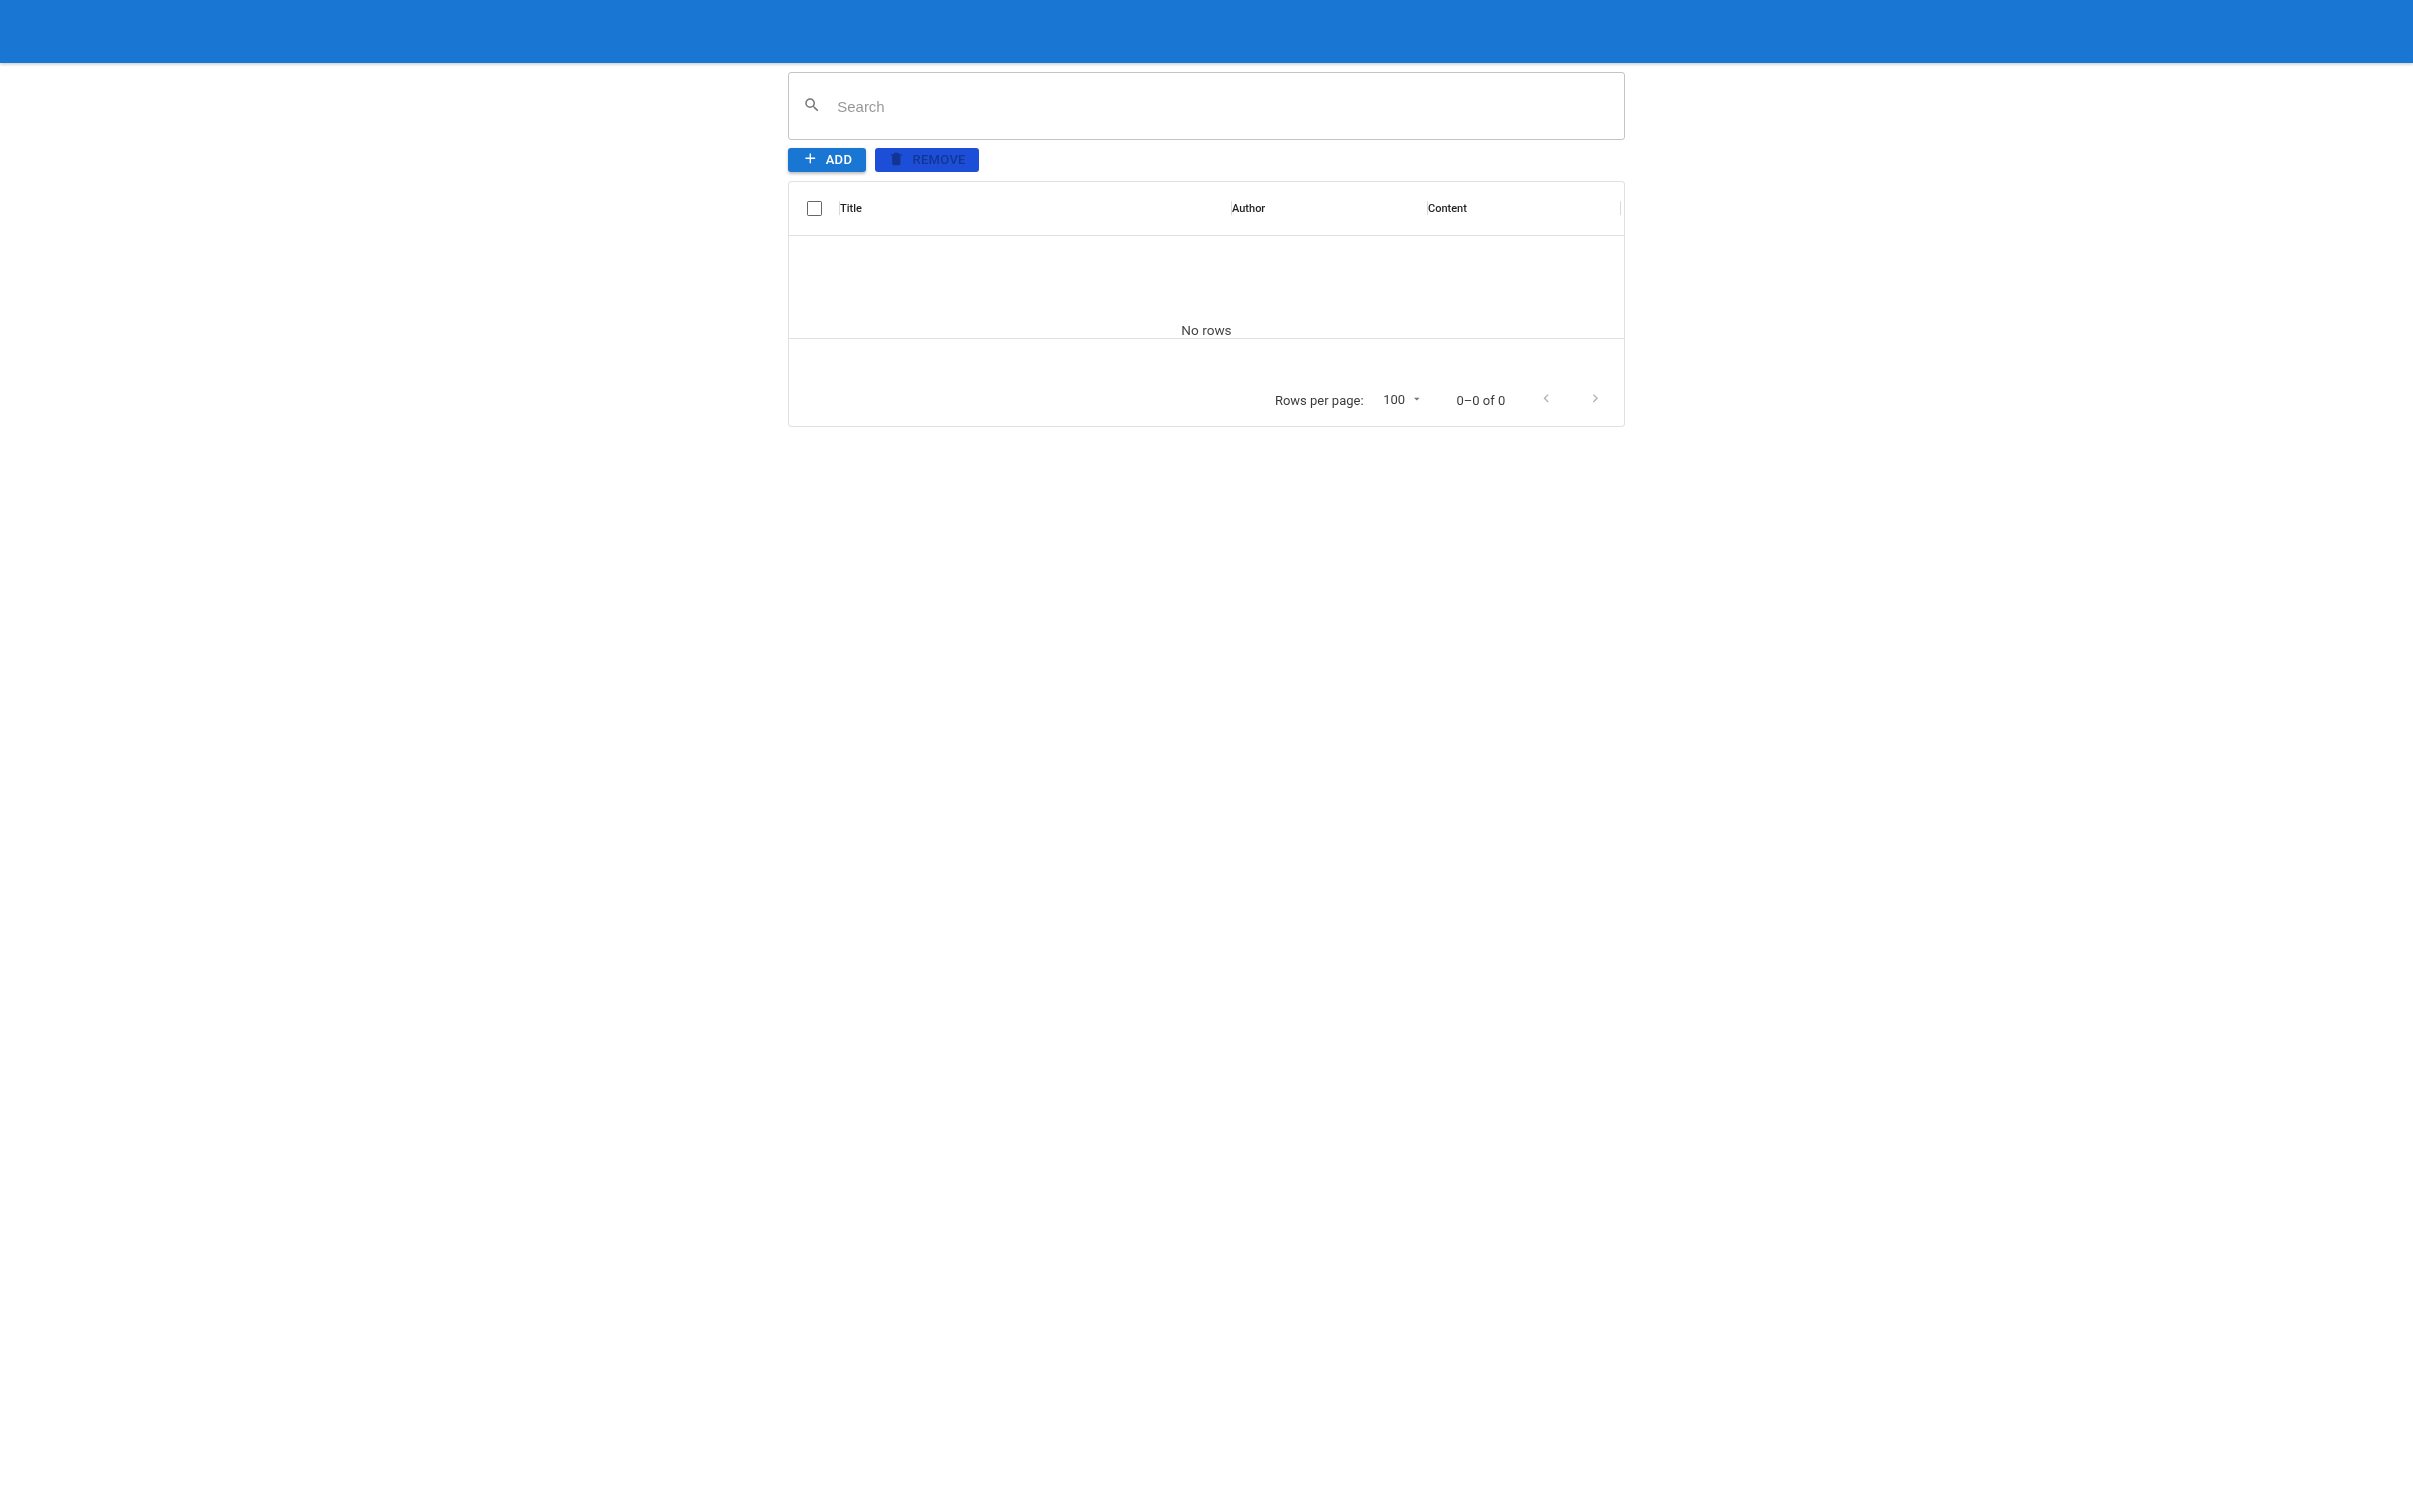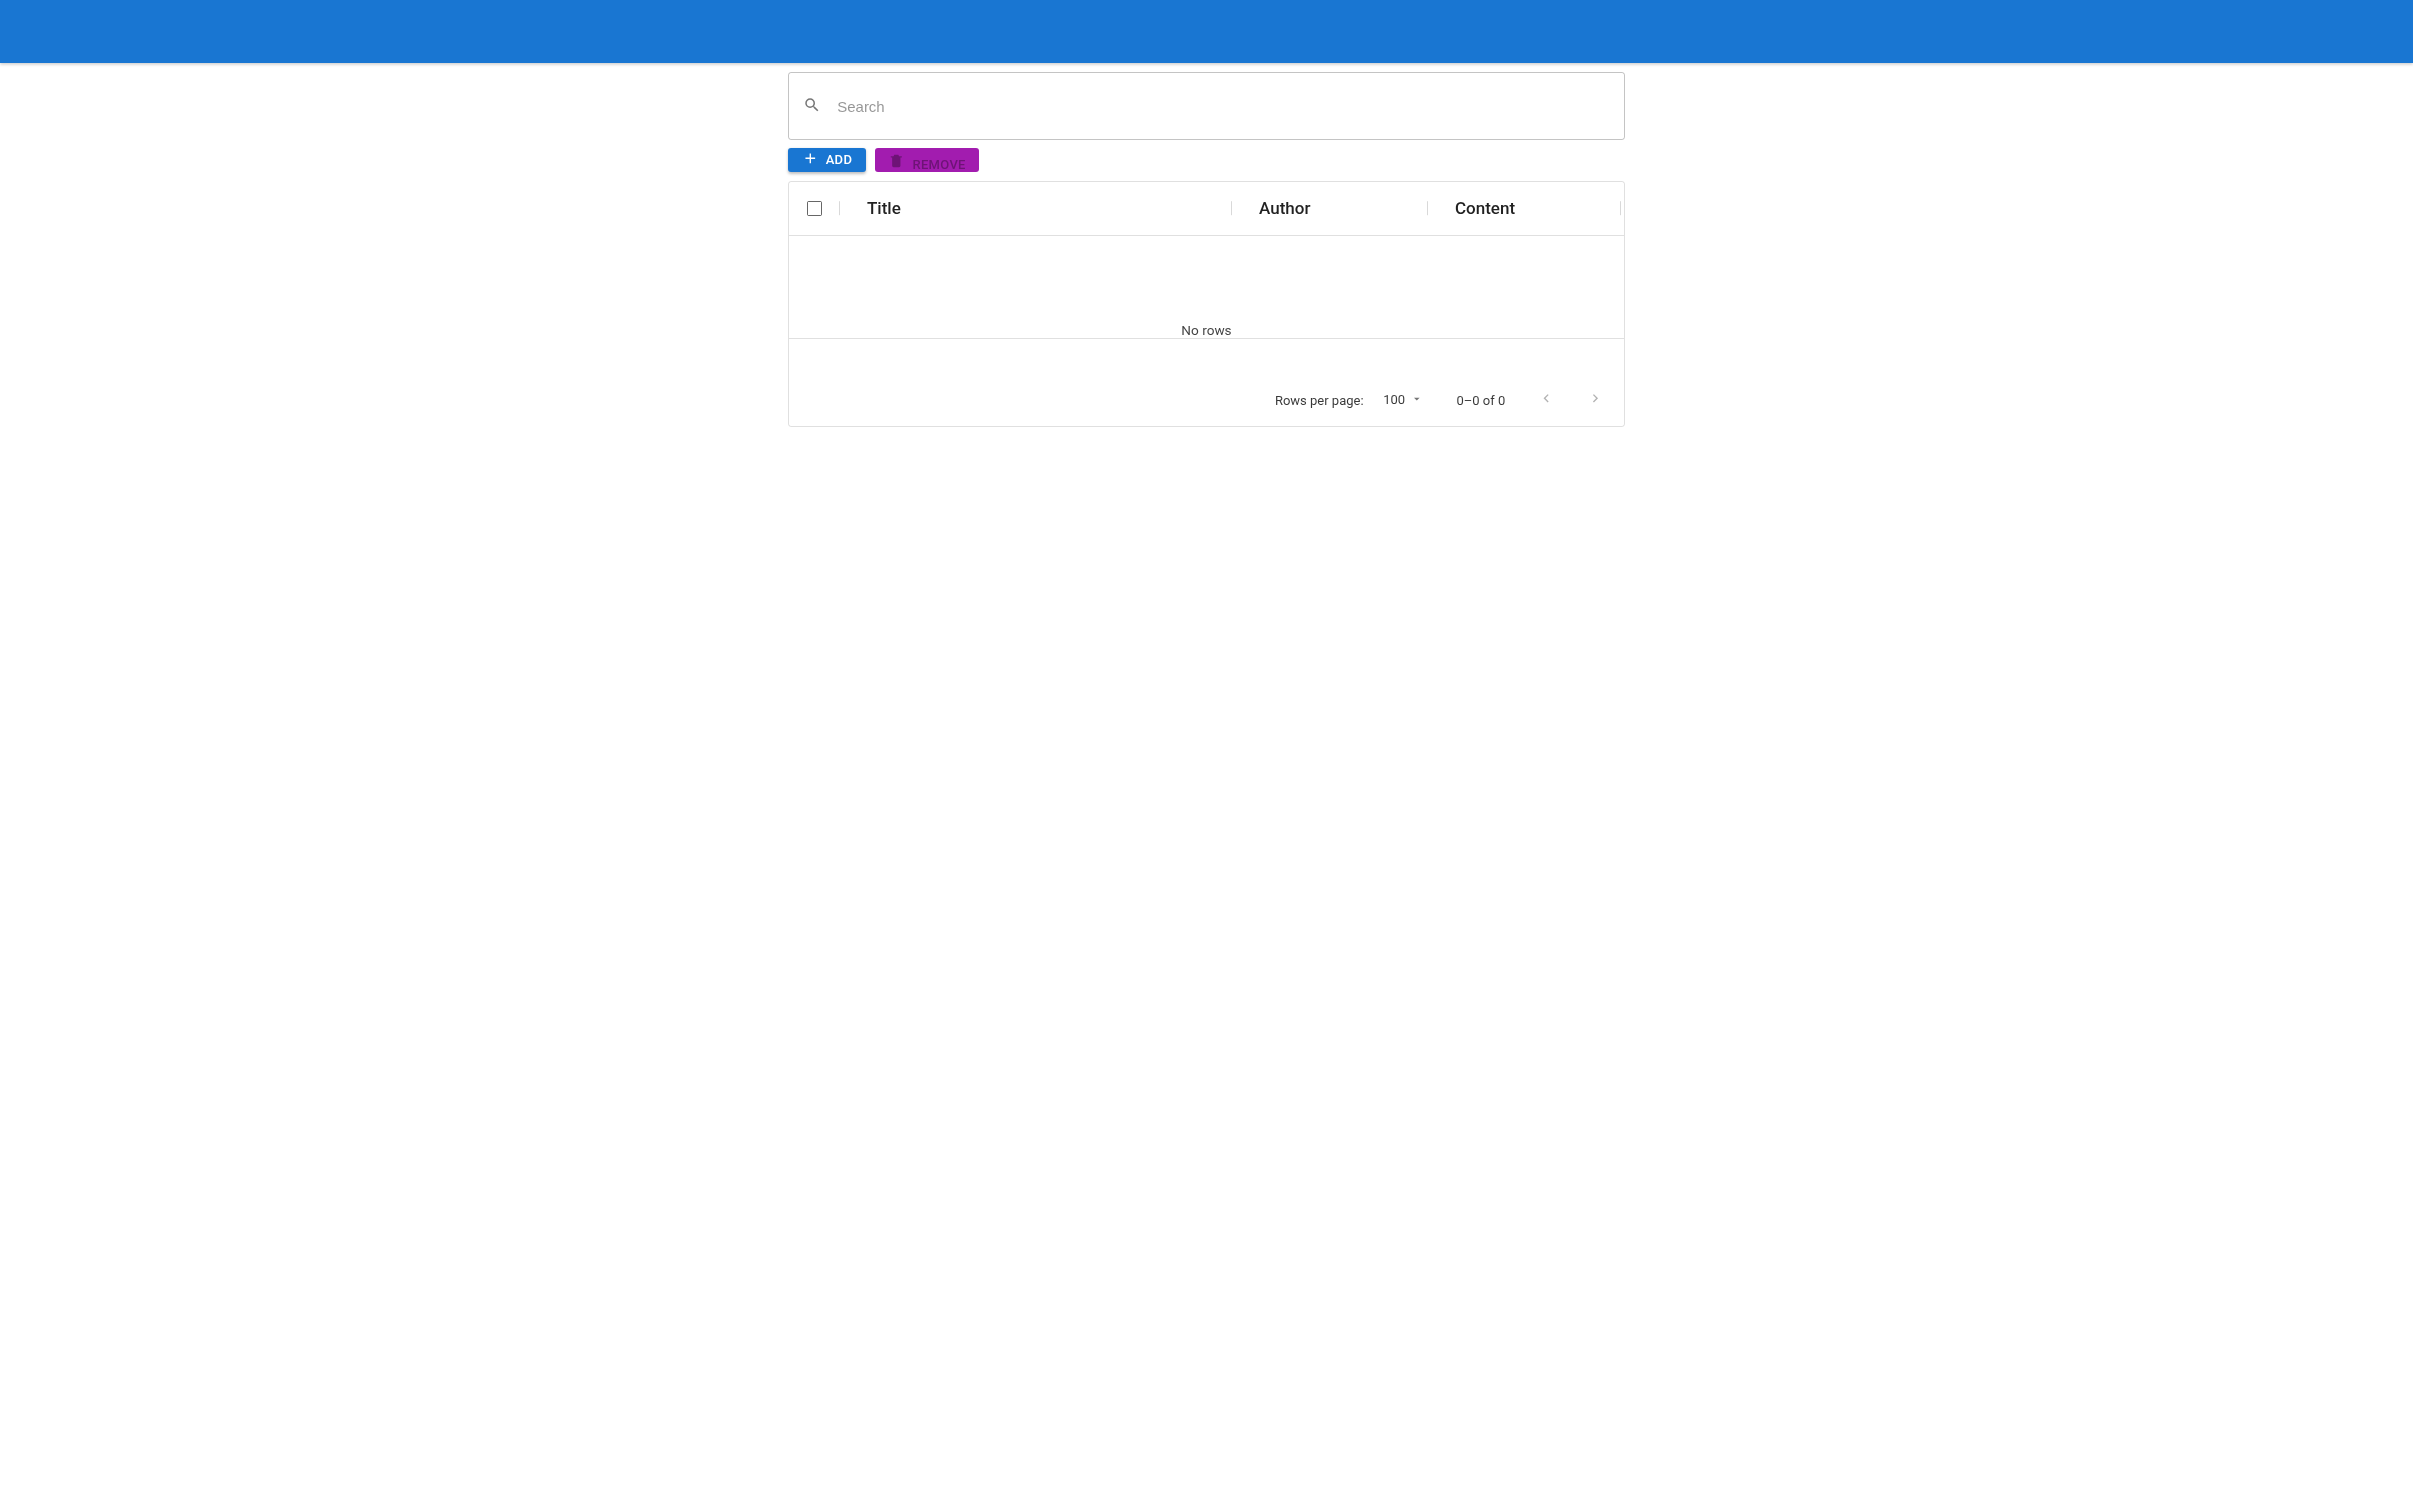--- a/index.html
+++ b/index.html
@@ -54,25 +54,24 @@
       font-family: inherit;
     }
     .btn svg { width: 16.6px; height: 16.6px; }
     .btn-primary {
       background: #1976d2;
       color: #fff;
       box-shadow: 0 1.5px 3px rgba(0,0,0,0.25);
     }
     .btn-primary svg { fill: #fff; }
     .btn-disabled {
-      background: #a21caf;
+      background: #1d4ed8;
       color: rgba(0,0,0,0.32);
       cursor: default;
       box-shadow: none;
-      align-items: flex-end;
     }
     .btn-disabled svg { fill: rgba(0,0,0,0.32); }
     .grid {
       margin-top: 9px;
       border: 0.8px solid rgba(0,0,0,0.12);
       border-radius: 3px;
     }
     .grid-head {
       display: flex;
       align-items: center;
@@ -85,22 +84,22 @@
       justify-content: center;
       align-items: center;
     }
     .checkbox {
       width: 15px; height: 15px;
       border: 1.5px solid rgba(0,0,0,0.6);
       border-radius: 1.5px;
       display: inline-block;
     }
     .grid-col {
-      padding-left: 28px;
-      font-size: 17px;
+      padding-left: 1px;
+      font-size: 11px;
       font-weight: 500;
       color: rgba(0,0,0,0.87);
       position: relative;
     }
     .grid-col::before {
       content: "";
       position: absolute;
       left: 0;
       top: 50%;
       transform: translateY(-50%);

